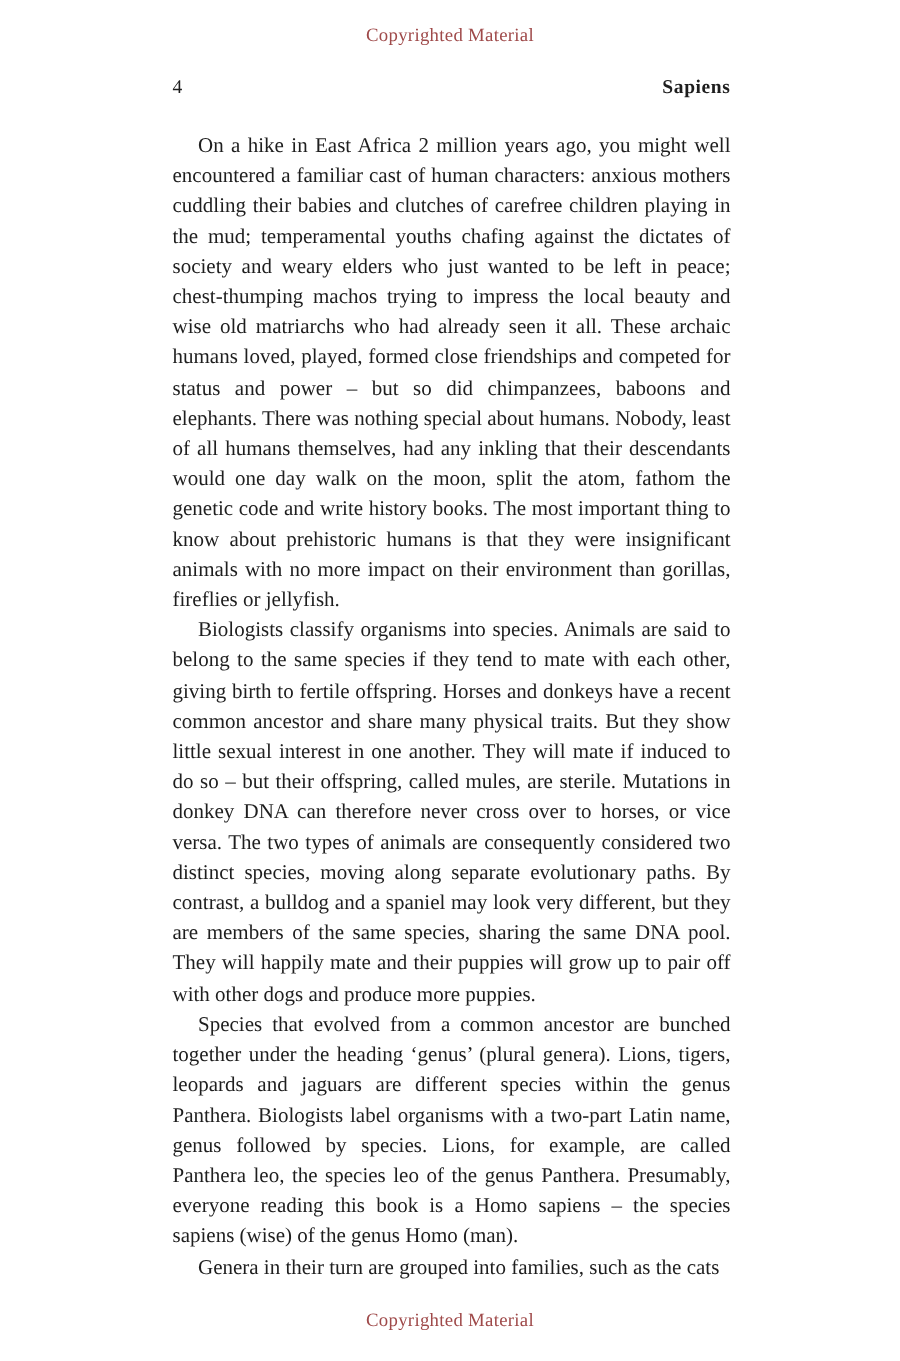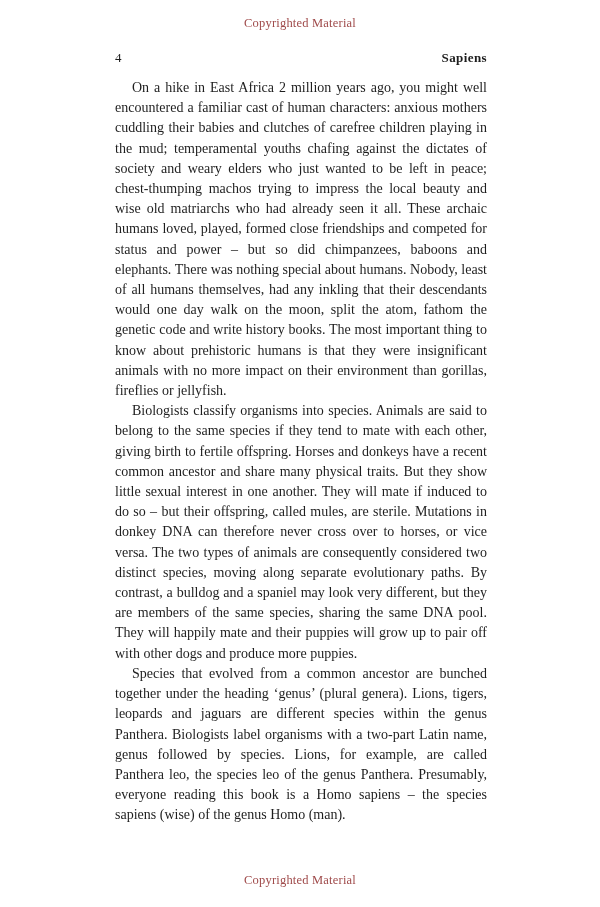--- a/index.html
+++ b/index.html
@@ -40,21 +40,21 @@
   }
   .page-number {
     font-weight: normal;
   }
   .running-head {
     font-weight: bold;
     letter-spacing: 0.4px;
   }
   .body-text {
     position: absolute;
-    top: 78px;
+    top: 88px;
     left: 115px;
     width: 372px;
     font-size: 14px;
     line-height: 20.2px;
     text-align: justify;
   }
   .body-para {
     margin: 0;
     padding: 0;
     text-indent: 17px;
@@ -71,17 +71,18 @@
 
   <div class="page-header">
     <span class="page-number">4</span>
     <span class="running-head">Sapiens</span>
   </div>
 
   <div class="body-text">
       <p class="body-para"><span>On a hike in East Africa 2 million years ago, you might well encountered a familiar cast of human characters: anxious mothers cuddling their babies and clutches of carefree children playing in the mud; temperamental youths chafing against the dictates of society and weary elders who just wanted to be left in peace; chest-thumping machos trying to impress the local beauty and wise old matriarchs who had already seen it all. These archaic humans loved, played, formed close friendships and competed for status and power – but so did chimpanzees, baboons and elephants. There was nothing special about humans. Nobody, least of all humans themselves, had any inkling that their descendants would one day walk on the moon, split the atom, fathom the genetic code and write history books. The most important thing to know about prehistoric humans is that they were insignificant animals with no more impact on their environment than gorillas, fireflies or jellyfish.</span></p>
       <p class="body-para"><span>Biologists classify organisms into species. Animals are said to belong to the same species if they tend to mate with each other, giving birth to fertile offspring. Horses and donkeys have a recent common ancestor and share many physical traits. But they show little sexual interest in one another. They will mate if induced to do so – but their offspring, called mules, are sterile. Mutations in donkey DNA can therefore never cross over to horses, or vice versa. The two types of animals are consequently considered two distinct species, moving along separate evolutionary paths. By contrast, a bulldog and a spaniel may look very different, but they are members of the same species, sharing the same DNA pool. They will happily mate and their puppies will grow up to pair off with other dogs and produce more puppies.</span></p>
       <p class="body-para"><span>Species that evolved from a common ancestor are bunched together under the heading ‘genus’ (plural </span><span class="italic">genera</span><span>). Lions, tigers, leopards and jaguars are different species within the genus </span><span class="italic">Panthera</span><span>. Biologists label organisms with a two-part Latin name, genus followed by species. Lions, for example, are called </span><span class="italic">Panthera leo</span><span>, the species </span><span class="italic">leo</span><span> of the genus </span><span class="italic">Panthera</span><span>. Presumably, everyone reading this book is a </span><span class="italic">Homo sapiens</span><span> – the species </span><span class="italic">sapiens</span><span> (wise) of the genus </span><span class="italic">Homo</span><span> (man).</span></p>
+      <p class="body-para"><span>Genera in their turn are grouped into families, such as the cats</span></p>
     </div>
 
   <div class="copyright copyright-bottom">Copyrighted Material</div>
 
 </div>
 
 </body></html>

